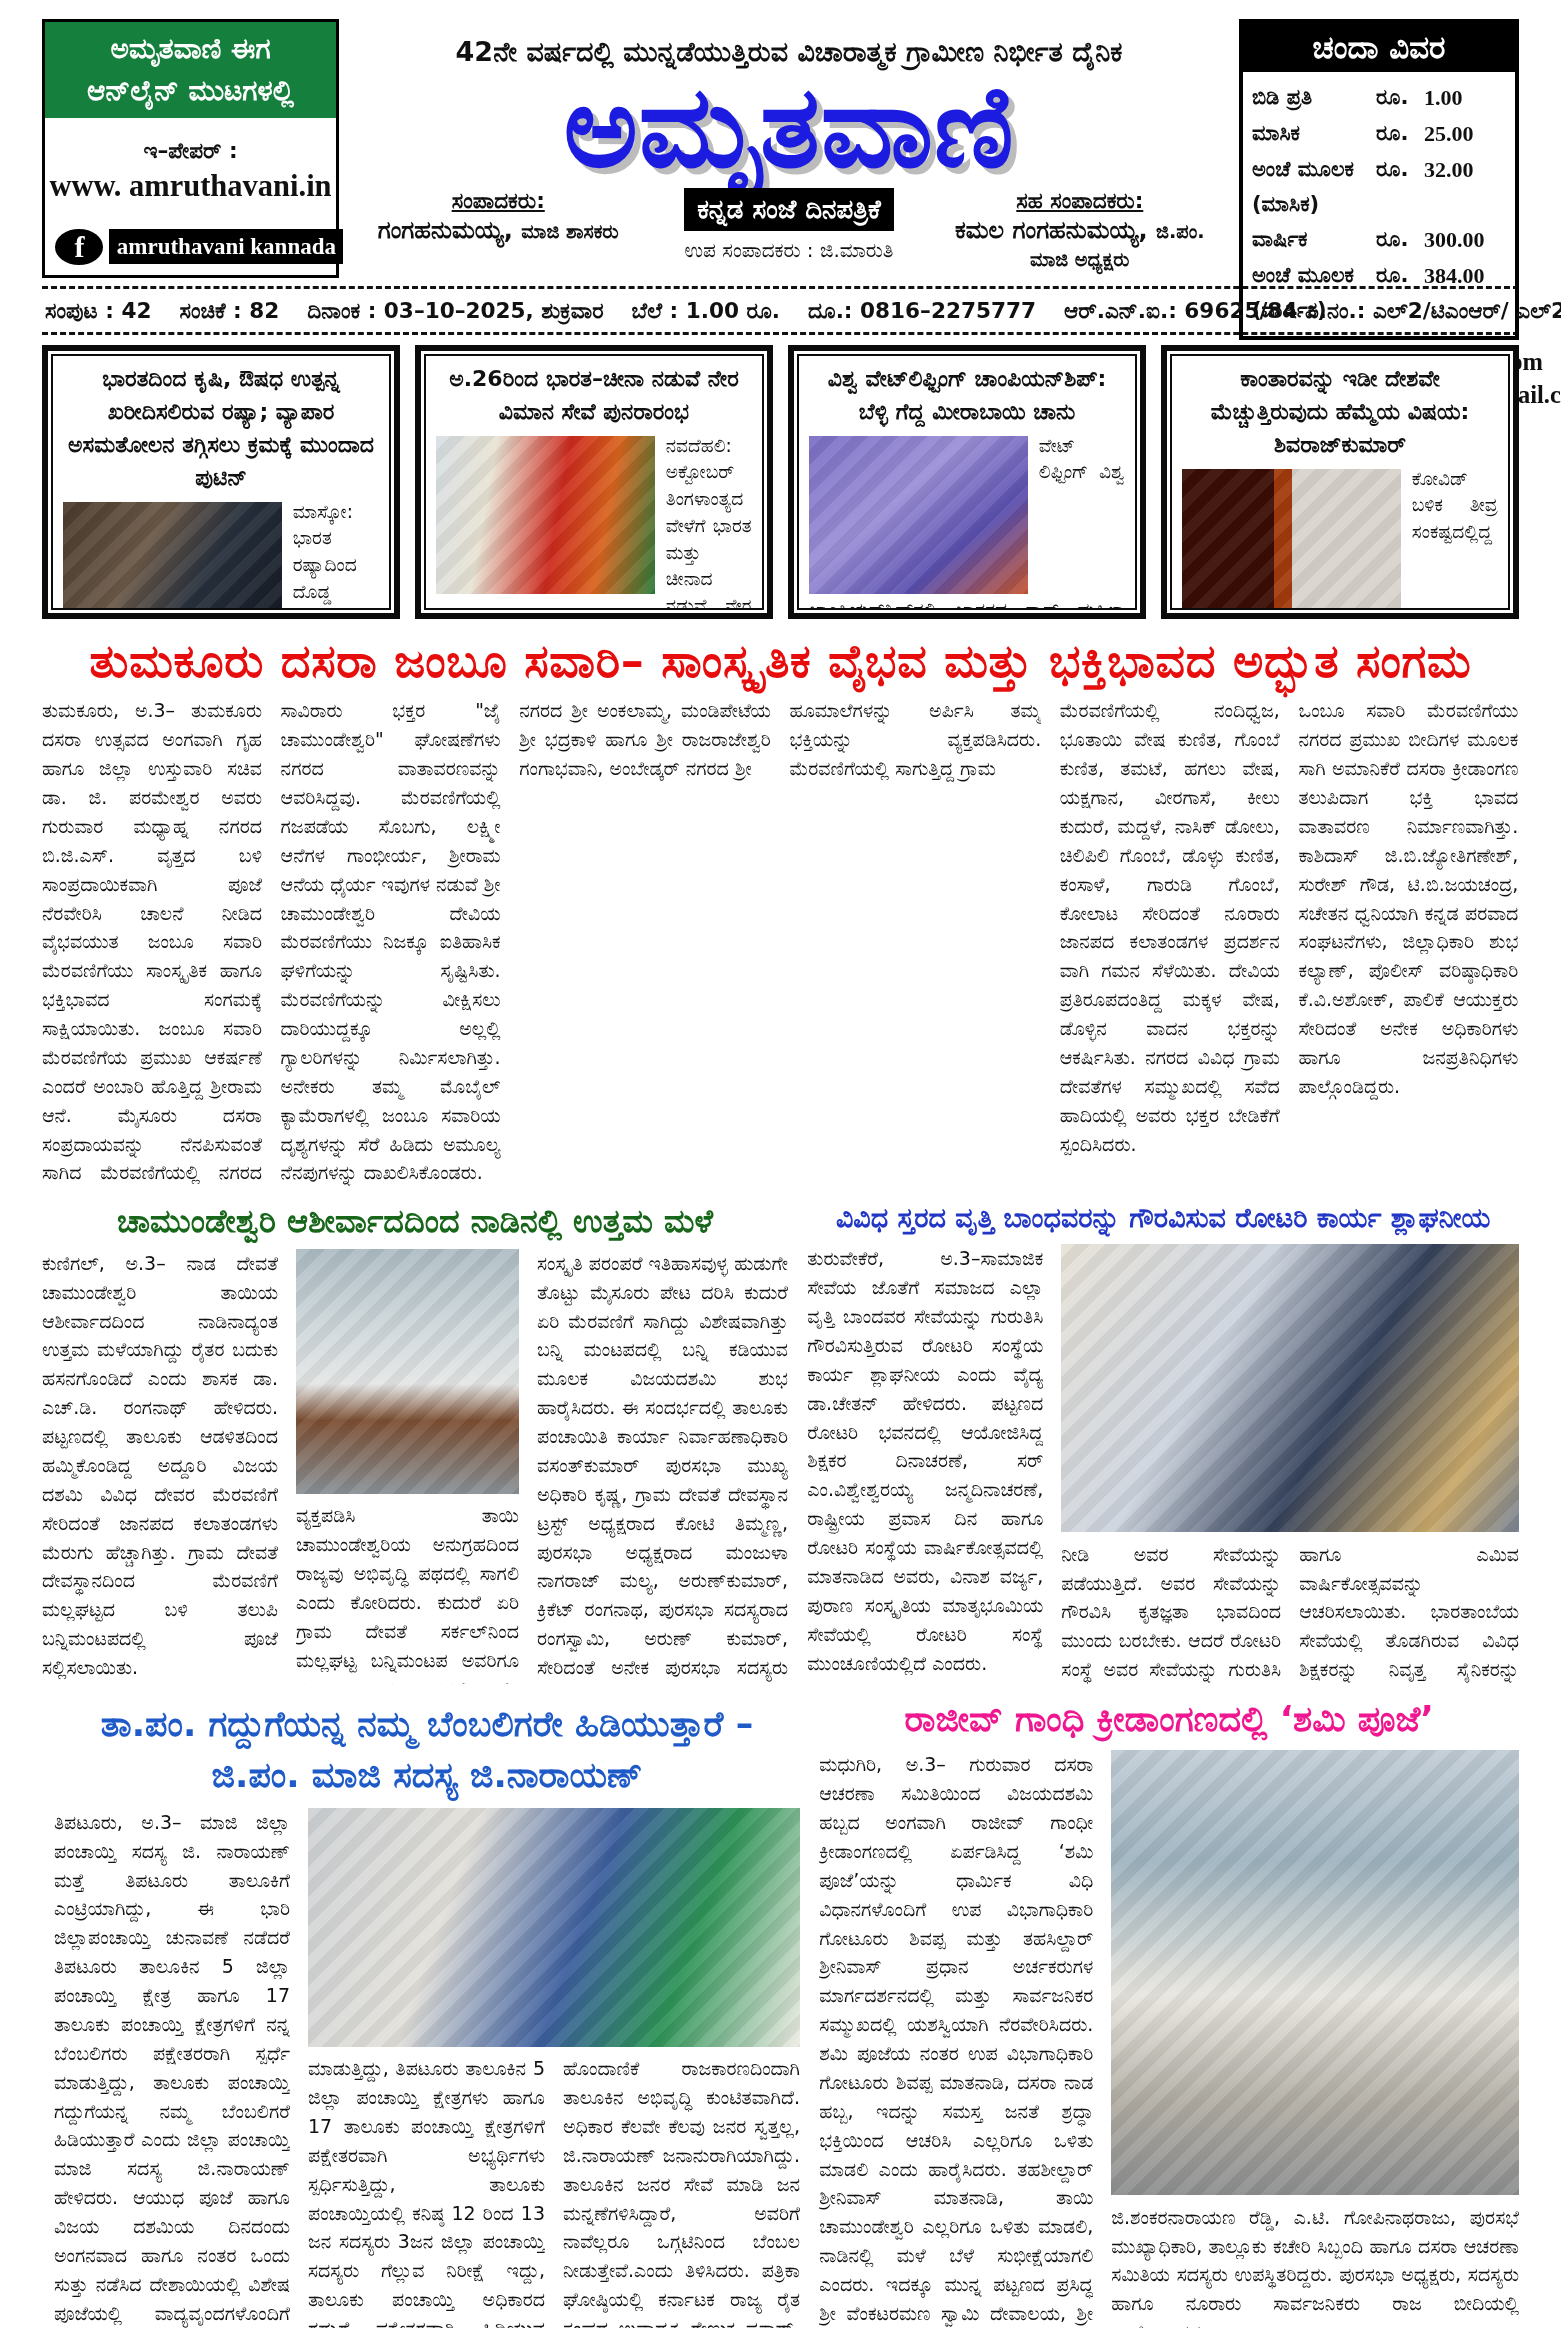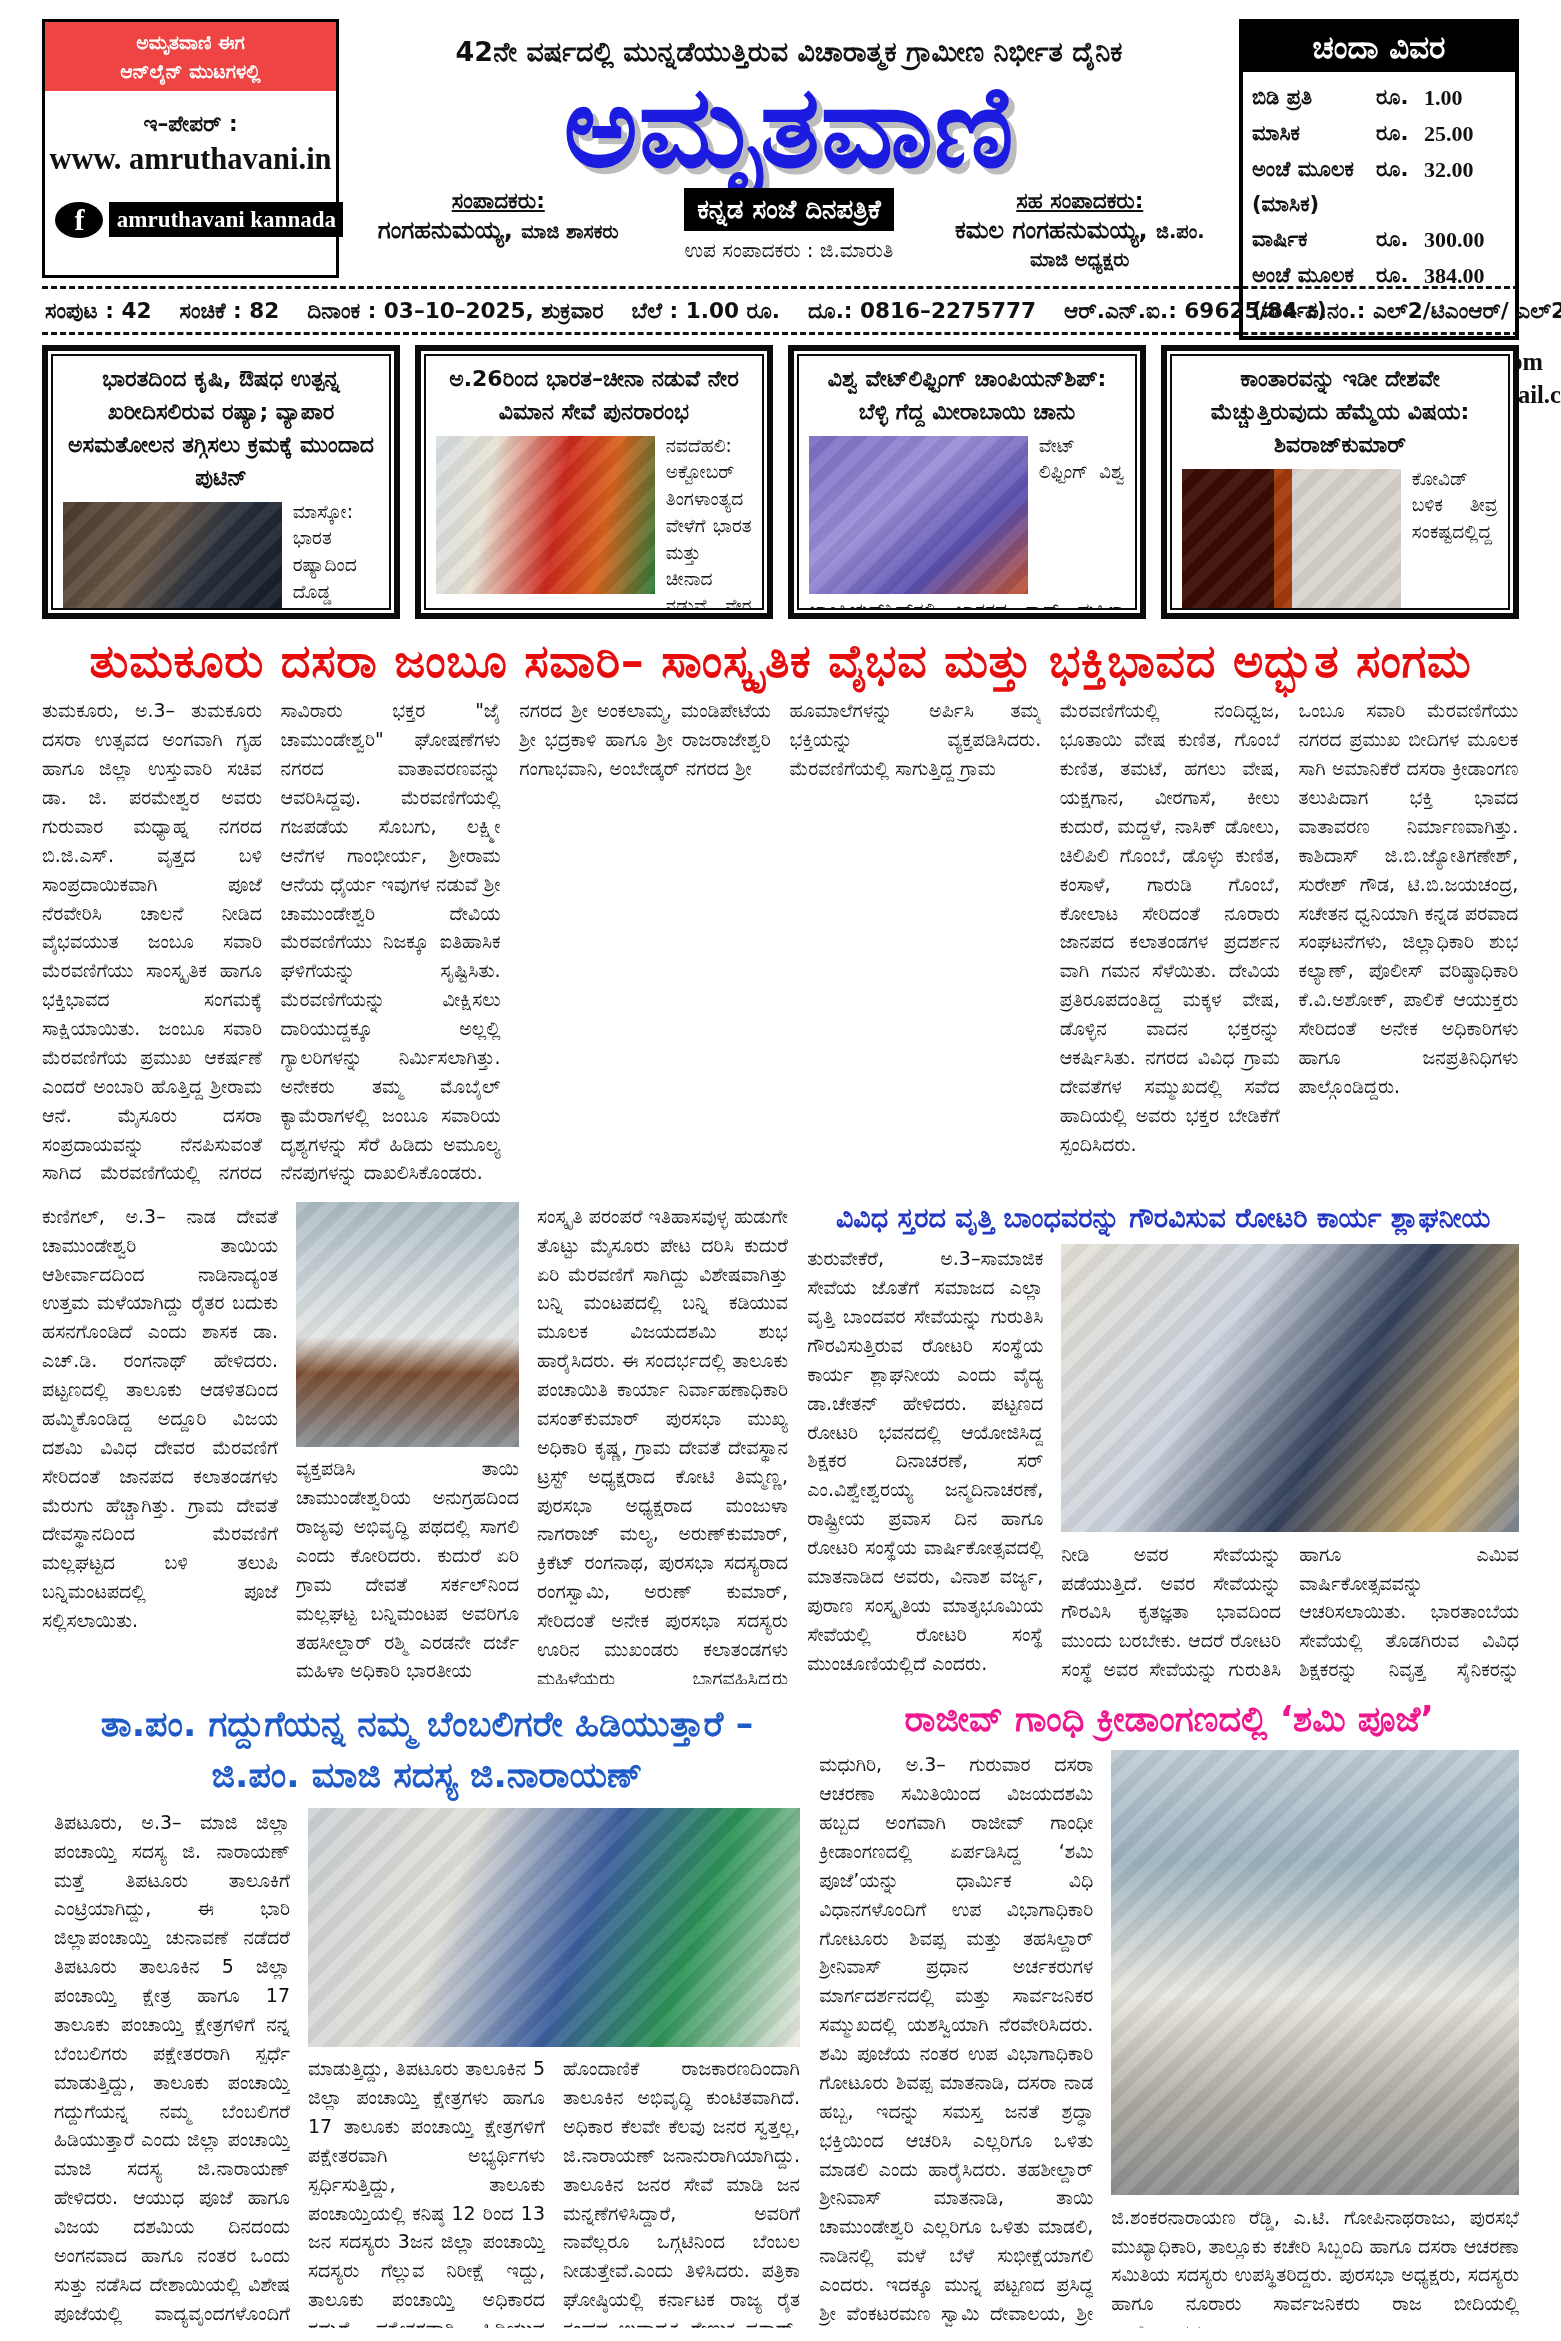--- a/index.html
+++ b/index.html
@@ -4,21 +4,21 @@
 <style>
   html,body{margin:0;padding:0;background:#e8e8e8;}
   .page{
     width:1561px;height:2342px;background:#ffffff;margin:0 auto;
     box-sizing:border-box;padding:19.3px 42px;overflow:hidden;
     font-family:"DejaVu Sans",sans-serif;color:#111;
   }
   
   .header{display:flex;gap:16.4px;height:259px;}
   .online-box{width:297px;border:3.7px solid #000;box-sizing:border-box;display:flex;flex-direction:column;}
-  .ob-head{background:#ef4444;color:#fff;font-weight:bold;font-size:19px;line-height:1.5;text-align:center;padding:6px 3px;}
+  .ob-head{background:#15803d;color:#fff;font-weight:bold;font-size:28px;line-height:1.5;text-align:center;padding:6px 3px;}
   .ob-epaper{text-align:center;font-size:21.6px;margin-top:19.3px;font-weight:bold;}
   .ob-site{text-align:center;font-size:30.5px;font-weight:bold;font-family:"Liberation Serif",serif;margin-top:6px;}
   .ob-fb{display:flex;align-items:center;margin:25px 7.4px 0 10.4px;}
   .fb-icon{width:48px;height:36px;background:#000;border-radius:50%;color:#fff;font-family:"Liberation Serif",serif;
     font-size:30px;font-weight:bold;display:flex;align-items:center;justify-content:center;margin-right:6px;flex:0 0 auto;}
   .fb-label{background:#000;color:#fff;font-size:23px;font-weight:bold;font-family:"Liberation Serif",serif;
     padding:4.5px 7.4px;white-space:nowrap;}
   .masthead{flex:1;text-align:center;min-width:0;}
   .tagline{font-size:27px;font-weight:bold;margin-top:16.4px;}
   .mast-title{font-size:113px;line-height:1.05;font-weight:800;color:#1c1ce0;
@@ -242,20 +242,21 @@
       </div>
       <div class="lead-photo ph ph-jamboo"></div>
     </div>
     <div class="col lead-col">ಮೆರವಣಿಗೆಯಲ್ಲಿ ನಂದಿಧ್ವಜ, ಭೂತಾಯಿ ವೇಷ ಕುಣಿತ, ಗೊಂಬೆ ಕುಣಿತ, ತಮಟೆ, ಹಗಲು ವೇಷ, ಯಕ್ಷಗಾನ, ವೀರಗಾಸೆ, ಕೀಲು ಕುದುರೆ, ಮದ್ದಳೆ, ನಾಸಿಕ್ ಡೋಲು, ಚಿಲಿಪಿಲಿ ಗೊಂಬೆ, ಡೊಳ್ಳು ಕುಣಿತ, ಕಂಸಾಳೆ, ಗಾರುಡಿ ಗೊಂಬೆ, ಕೋಲಾಟ ಸೇರಿದಂತೆ ನೂರಾರು ಜಾನಪದ ಕಲಾತಂಡಗಳ ಪ್ರದರ್ಶನ ವಾಗಿ ಗಮನ ಸೆಳೆಯಿತು. ದೇವಿಯ ಪ್ರತಿರೂಪದಂತಿದ್ದ ಮಕ್ಕಳ ವೇಷ, ಡೊಳ್ಳಿನ ವಾದನ ಭಕ್ತರನ್ನು ಆಕರ್ಷಿಸಿತು. ನಗರದ ವಿವಿಧ ಗ್ರಾಮ ದೇವತೆಗಳ ಸಮ್ಮುಖದಲ್ಲಿ ಸವೆದ ಹಾದಿಯಲ್ಲಿ ಅವರು ಭಕ್ತರ ಬೇಡಿಕೆಗೆ ಸ್ಪಂದಿಸಿದರು.</div>
     <div class="col lead-col">ಒಂಬೂ ಸವಾರಿ ಮೆರವಣಿಗೆಯು ನಗರದ ಪ್ರಮುಖ ಬೀದಿಗಳ ಮೂಲಕ ಸಾಗಿ ಅಮಾನಿಕೆರೆ ದಸರಾ ಕ್ರೀಡಾಂಗಣ ತಲುಪಿದಾಗ ಭಕ್ತಿ ಭಾವದ ವಾತಾವರಣ ನಿರ್ಮಾಣವಾಗಿತ್ತು. ಕಾಶಿದಾಸ್ ಜಿ.ಬಿ.ಜ್ಯೋತಿಗಣೇಶ್, ಸುರೇಶ್ ಗೌಡ, ಟಿ.ಬಿ.ಜಯಚಂದ್ರ, ಸಚೇತನ ಧ್ವನಿಯಾಗಿ ಕನ್ನಡ ಪರವಾದ ಸಂಘಟನೆಗಳು, ಜಿಲ್ಲಾಧಿಕಾರಿ ಶುಭ ಕಲ್ಯಾಣ್, ಪೊಲೀಸ್ ವರಿಷ್ಠಾಧಿಕಾರಿ ಕೆ.ವಿ.ಅಶೋಕ್, ಪಾಲಿಕೆ ಆಯುಕ್ತರು ಸೇರಿದಂತೆ ಅನೇಕ ಅಧಿಕಾರಿಗಳು ಹಾಗೂ ಜನಪ್ರತಿನಿಧಿಗಳು ಪಾಲ್ಗೊಂಡಿದ್ದರು.</div>
   </div>
 
   <div class="mid-row">
 
     <div class="article mid-left">
+      <div class="hl-green">ಚಾಮುಂಡೇಶ್ವರಿ ಆಶೀರ್ವಾದದಿಂದ ನಾಡಿನಲ್ಲಿ ಉತ್ತಮ ಮಳೆ</div>
       <div class="art-body">
         <div class="col w320">ಕುಣಿಗಲ್, ಅ.3– ನಾಡ ದೇವತೆ ಚಾಮುಂಡೇಶ್ವರಿ ತಾಯಿಯ ಆಶೀರ್ವಾದದಿಂದ ನಾಡಿನಾದ್ಯಂತ ಉತ್ತಮ ಮಳೆಯಾಗಿದ್ದು ರೈತರ ಬದುಕು ಹಸನಗೊಂಡಿದೆ ಎಂದು ಶಾಸಕ ಡಾ. ಎಚ್.ಡಿ. ರಂಗನಾಥ್ ಹೇಳಿದರು. ಪಟ್ಟಣದಲ್ಲಿ ತಾಲೂಕು ಆಡಳಿತದಿಂದ ಹಮ್ಮಿಕೊಂಡಿದ್ದ ಅದ್ದೂರಿ ವಿಜಯ ದಶಮಿ ವಿವಿಧ ದೇವರ ಮೆರವಣಿಗೆ ಸೇರಿದಂತೆ ಜಾನಪದ ಕಲಾತಂಡಗಳು ಮೆರುಗು ಹೆಚ್ಚಾಗಿತ್ತು. ಗ್ರಾಮ ದೇವತೆ ದೇವಸ್ಥಾನದಿಂದ ಮೆರವಣಿಗೆ ಮಲ್ಲಘಟ್ಟದ ಬಳಿ ತಲುಪಿ ಬನ್ನಿಮಂಟಪದಲ್ಲಿ ಪೂಜೆ ಸಲ್ಲಿಸಲಾಯಿತು.</div>
         <div class="photocol">
           <div class="ph ph-horse"></div>
           <div class="col">ವ್ಯಕ್ತಪಡಿಸಿ ತಾಯಿ ಚಾಮುಂಡೇಶ್ವರಿಯ ಅನುಗ್ರಹದಿಂದ ರಾಜ್ಯವು ಅಭಿವೃದ್ಧಿ ಪಥದಲ್ಲಿ ಸಾಗಲಿ ಎಂದು ಕೋರಿದರು. ಕುದುರೆ ಏರಿ ಗ್ರಾಮ ದೇವತೆ ಸರ್ಕಲ್‌ನಿಂದ ಮಲ್ಲಘಟ್ಟ ಬನ್ನಿಮಂಟಪ ಅವರಿಗೂ ತಹಸೀಲ್ದಾರ್ ರಶ್ಮಿ ಎರಡನೇ ದರ್ಜೆ ಮಹಿಳಾ ಅಧಿಕಾರಿ ಭಾರತೀಯ</div>
         </div>
         <div class="col" style="flex:1;">ಸಂಸ್ಕೃತಿ ಪರಂಪರೆ ಇತಿಹಾಸವುಳ್ಳ ಹುಡುಗೇ ತೊಟ್ಟು ಮೈಸೂರು ಪೇಟ ದರಿಸಿ ಕುದುರೆ ಏರಿ ಮೆರವಣಿಗೆ ಸಾಗಿದ್ದು ವಿಶೇಷವಾಗಿತ್ತು ಬನ್ನಿ ಮಂಟಪದಲ್ಲಿ ಬನ್ನಿ ಕಡಿಯುವ ಮೂಲಕ ವಿಜಯದಶಮಿ ಶುಭ ಹಾರೈಸಿದರು. ಈ ಸಂದರ್ಭದಲ್ಲಿ ತಾಲೂಕು ಪಂಚಾಯಿತಿ ಕಾರ್ಯಾ ನಿರ್ವಾಹಣಾಧಿಕಾರಿ ವಸಂತ್‌ಕುಮಾರ್ ಪುರಸಭಾ ಮುಖ್ಯ ಅಧಿಕಾರಿ ಕೃಷ್ಣ, ಗ್ರಾಮ ದೇವತೆ ದೇವಸ್ಥಾನ ಟ್ರಸ್ಟ್ ಅಧ್ಯಕ್ಷರಾದ ಕೋಟಿ ತಿಮ್ಮಣ್ಣ, ಪುರಸಭಾ ಅಧ್ಯಕ್ಷರಾದ ಮಂಜುಳಾ ನಾಗರಾಜ್ ಮಲ್ಯ, ಅರುಣ್‌ಕುಮಾರ್, ಕ್ರಿಕೆಟ್ ರಂಗನಾಥ, ಪುರಸಭಾ ಸದಸ್ಯರಾದ ರಂಗಸ್ವಾಮಿ, ಅರುಣ್ ಕುಮಾರ್, ಸೇರಿದಂತೆ ಅನೇಕ ಪುರಸಭಾ ಸದಸ್ಯರು ಊರಿನ ಮುಖಂಡರು ಕಲಾತಂಡಗಳು ಮಹಿಳೆಯರು ಭಾಗವಹಿಸಿದ್ದರು ವಿಶೇಷವಾಗಿತ್ತು.</div>
       </div>
     </div>
 

